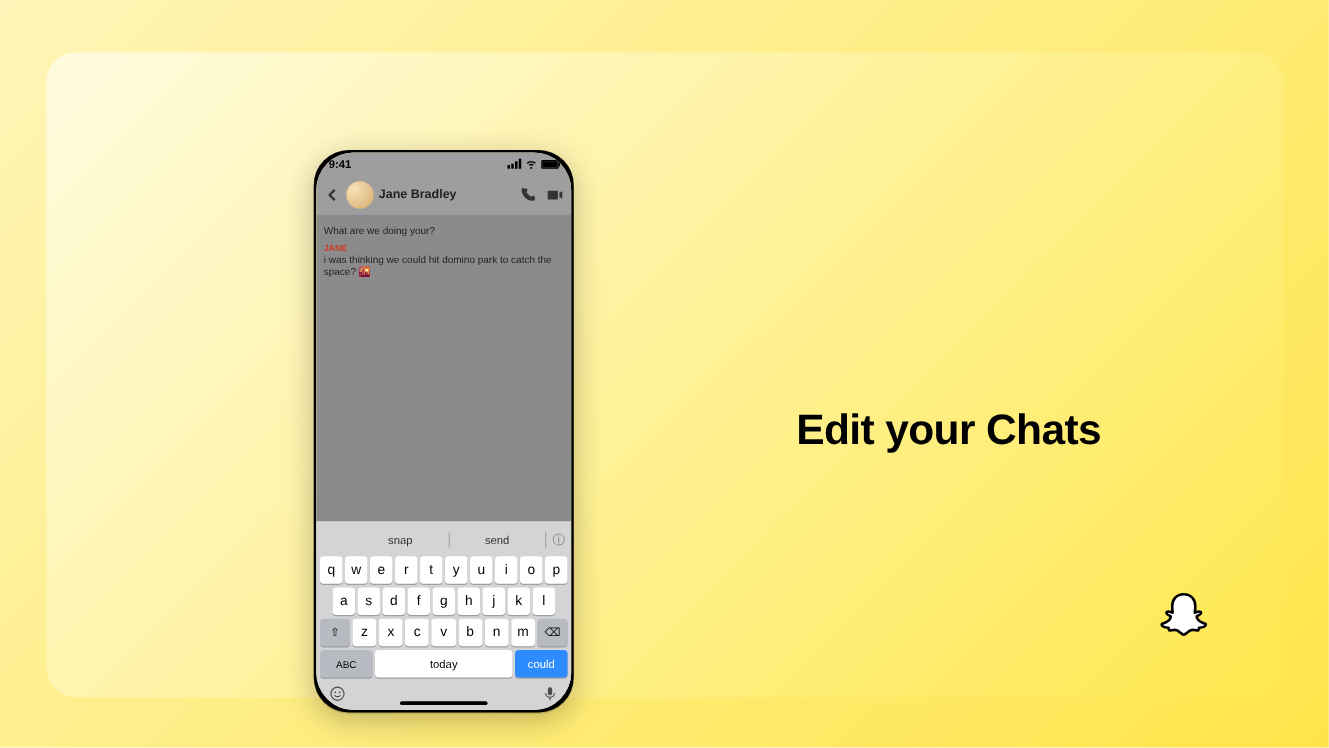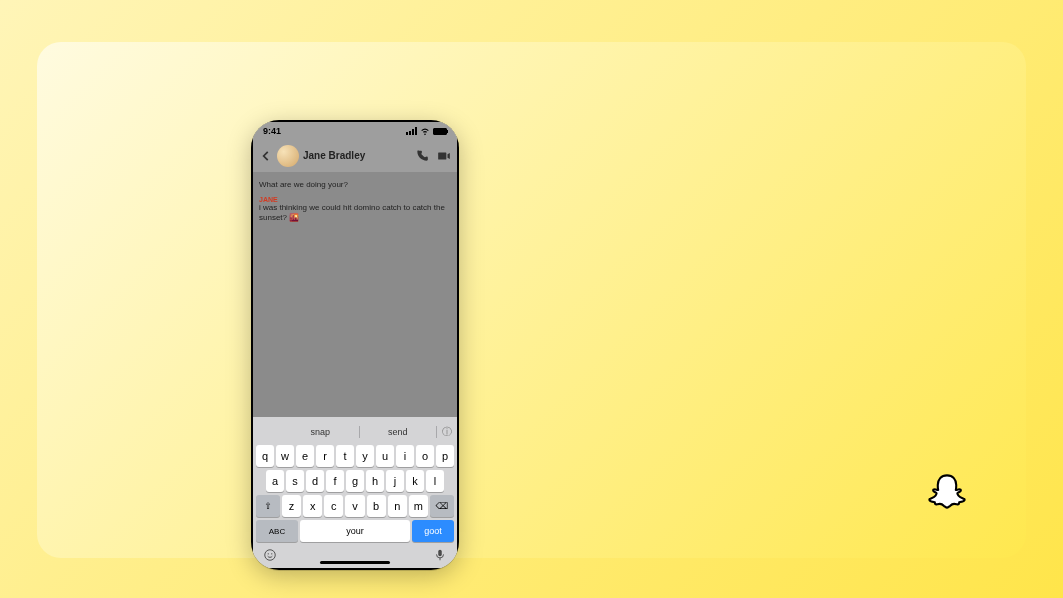--- a/index.html
+++ b/index.html
@@ -44,21 +44,21 @@
     width: 208px;
     height: 450px;
     border-radius: 28px;
     background: #000;
     box-shadow: 0 6px 24px rgba(0,0,0,.25), 0 1px 0 rgba(0,0,0,.15);
     overflow: hidden;
   }
   .screen {
     position: absolute;
     left: 2px; right: 2px; top: 2px; bottom: 2px;
-    border-radius: 17px;
+    border-radius: 30px;
     overflow: hidden;
     background: #fef9c3;
     display: flex;
     flex-direction: column;
   }
   .statusbar {
     height: 18px;
     display: flex;
     justify-content: space-between;
     align-items: center;
@@ -207,20 +207,21 @@
     position:absolute;
     bottom:4px;left:50%;transform:translateX(-50%);
     width:70px;height:3px;border-radius:2px;background:#000;
   }
 </style>
 </head>
 <body>
 
 <div class="card">
 
+  <div class="headline">Edit your Chats</div>
 
   <div class="phone">
     <div class="screen">
 
       <div class="statusbar">
         <div class="status-left">
           <span>9:41</span>
         </div>
         <div class="status-right">
           <div class="sig-dots">
@@ -251,21 +252,21 @@
             <path fill="#333" d="M6 2c-1 0-2 1-2 2 0 9 7 16 16 16 1 0 2-1 2-2v-3c0-1-1-2-2-2l-3 1c-1 0-1 0-2-1l-3-3c-1-1-1-1-1-2l1-3c0-1-1-2-2-2H6z"></path>
           </svg>
         <svg class="hicon" viewBox="0 0 24 24">
             <path fill="#333" d="M3 6h12a1 1 0 011 1v10a1 1 0 01-1 1H3a1 1 0 01-1-1V7a1 1 0 011-1zm15 3l4-2v10l-4-2z"></path>
           </svg>
       </div>
 
       <div class="messages">
         <div class="msg-in">What are we doing your?</div>
         <div class="sender-me">JANE</div>
-        <div class="msg-in">i was thinking we could hit domino catch to catch the sunset? 🌇</div>
+        <div class="msg-in">i was thinking we could hit domino park to catch the space? 🌇</div>
 
       </div>
 
       <div class="kbzone">
         <div class="suggestions">
           <div class="sug">snap</div>
           <div class="sug-sep"></div>
           <div class="sug">send</div>
           <div class="sug-sep"></div>
           <div class="sug-glyph">ⓘ</div>
@@ -301,22 +302,22 @@
               <div class="key">x</div>
               <div class="key">c</div>
               <div class="key">v</div>
               <div class="key">b</div>
               <div class="key">n</div>
               <div class="key">m</div>
               <div class="key mod wide">⌫</div>
             </div>
           <div class="krow row4">
             <div class="key abc">ABC</div>
-            <div class="key space">your</div>
-            <div class="key send">goot</div>
+            <div class="key space">today</div>
+            <div class="key send">could</div>
           </div>
         </div>
 
         <div class="kb-bottom">
           <svg class="kb-icon" viewBox="0 0 24 24">
               <circle cx="12" cy="12" r="9" fill="none" stroke="#4a4a4a" stroke-width="1.6"></circle>
               <circle cx="9" cy="10" r="1.2" fill="#4a4a4a"></circle>
               <circle cx="15" cy="10" r="1.2" fill="#4a4a4a"></circle>
               <path d="M8 14c1 1.5 2.5 2 4 2s3-.5 4-2" fill="none" stroke="#4a4a4a" stroke-width="1.6"></path>
             </svg>

